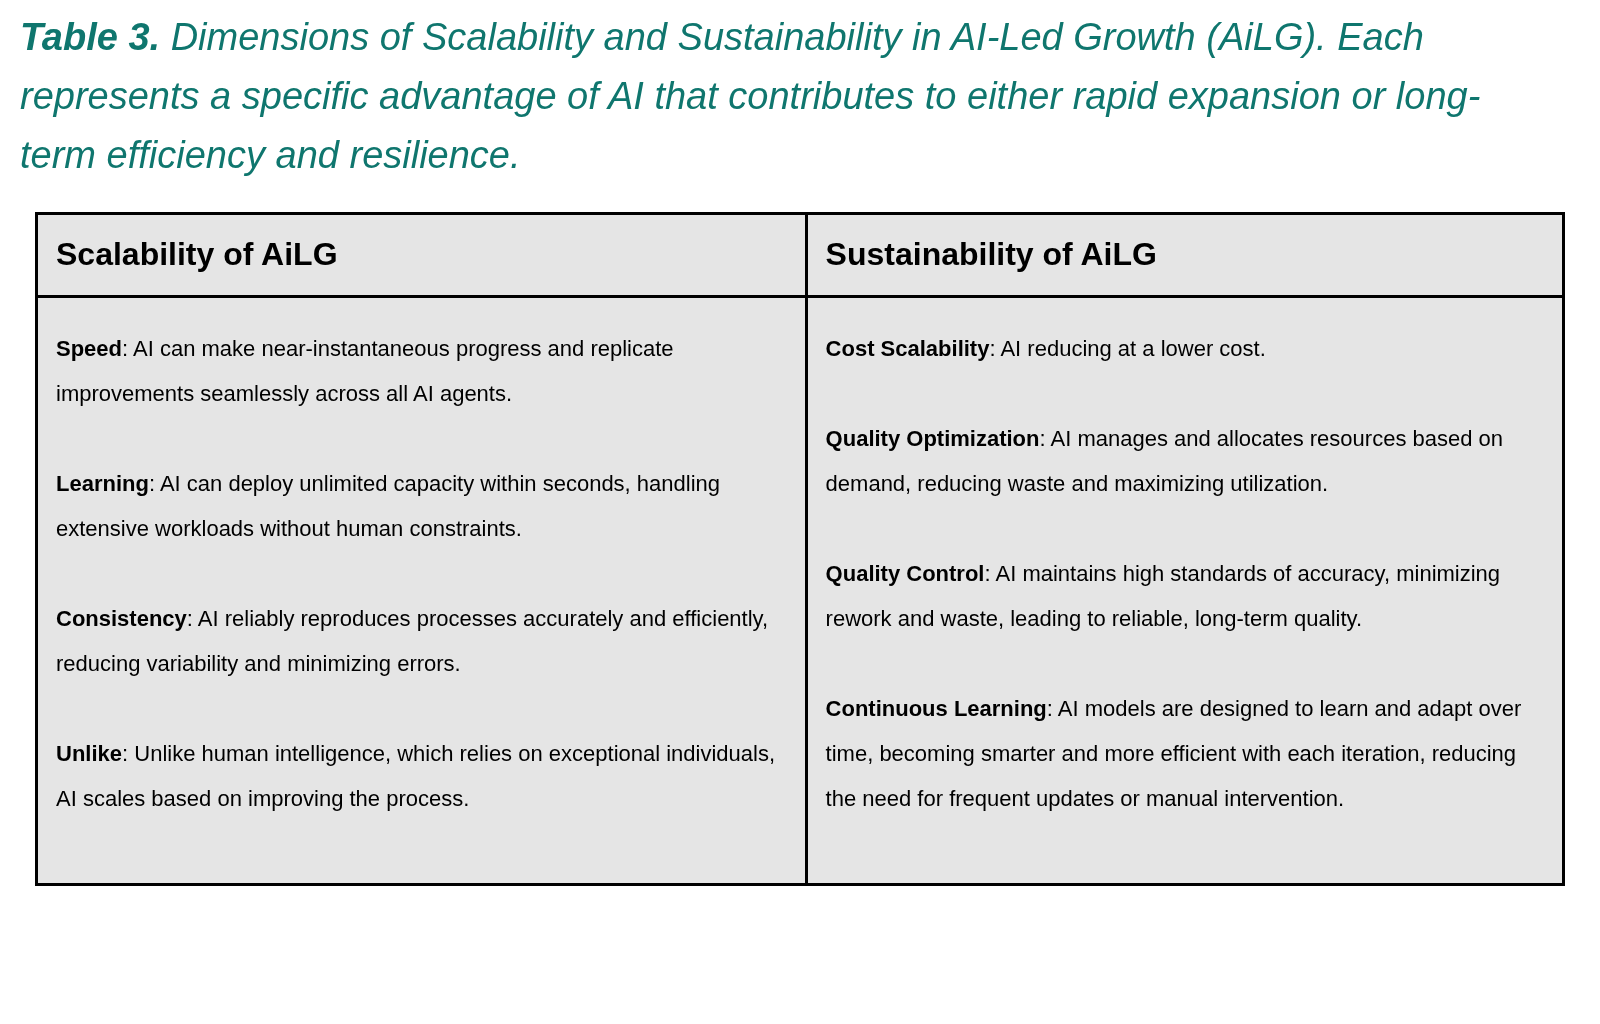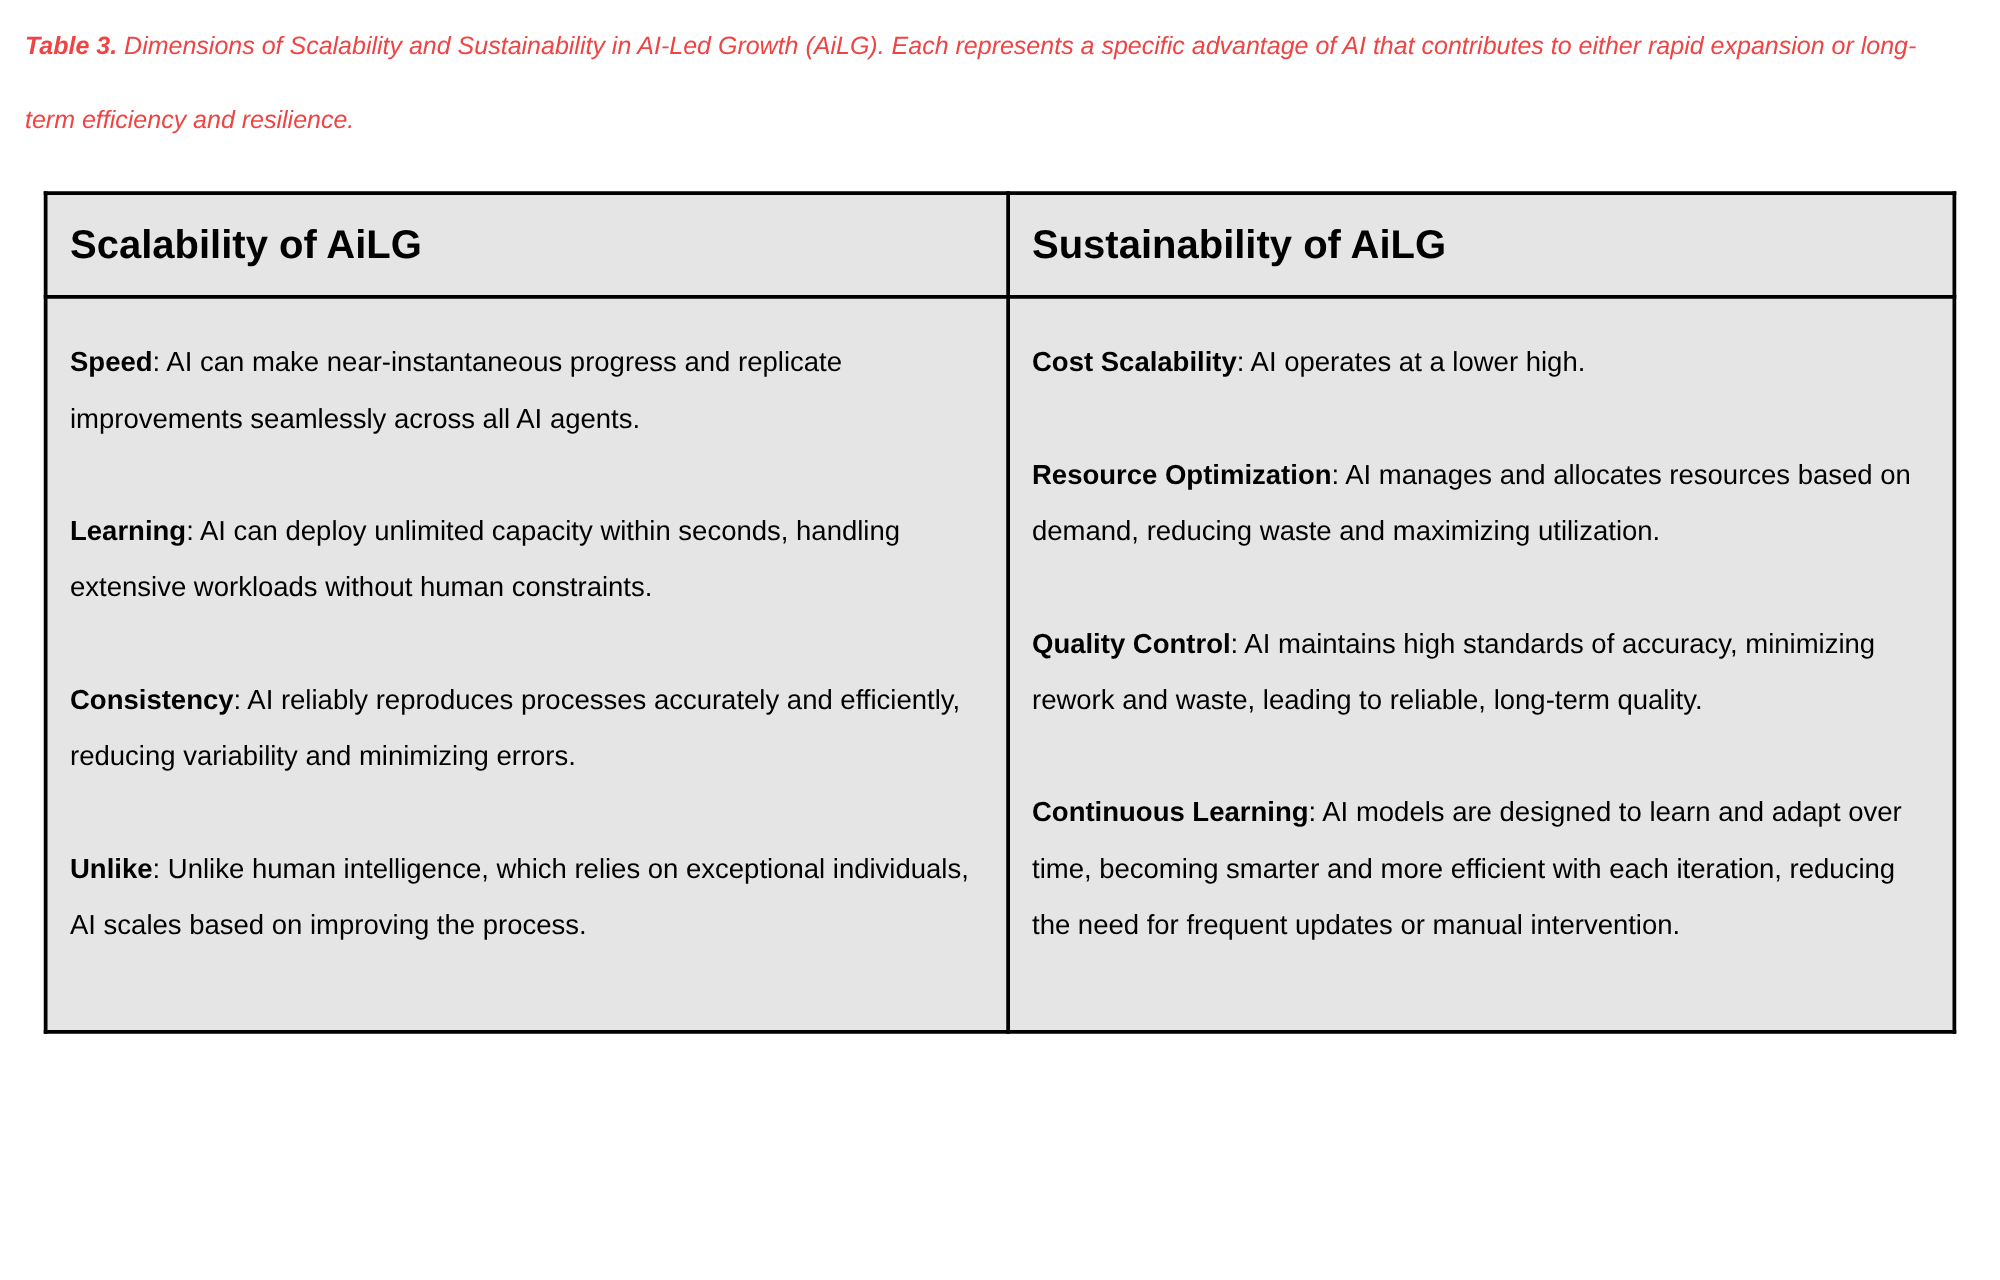--- a/index.html
+++ b/index.html
@@ -7,24 +7,24 @@
     width: 1600px; height: 1024px;
     background: #ffffff;
     color: #000000;
     font-family: "Liberation Sans", sans-serif;
     overflow: hidden;
   }
   .page { padding: 8px 20px 0 20px; }
 
   .caption {
     font-style: italic;
-    font-size: 20px;
+    font-size: 38px;
     line-height: 59px;
     max-width: 1535px;
-    color: #ef4444;
+    color: #0f766e;
   }
   .caption .cap-label { font-weight: 700; }
 
   table.t3 {
     border-collapse: collapse;
     table-layout: fixed;
     width: 1530px;
     margin: 27px 0 0 15px;
     background: #ffffff;
   }
@@ -72,22 +72,22 @@
     </thead>
     <tbody>
       <tr>
         <td>
           <p class="entry"><b>Speed</b><span>: AI can make near-instantaneous progress and replicate improvements seamlessly across all AI agents.</span></p>
           <p class="entry"><b>Learning</b><span>: AI can deploy unlimited capacity within seconds, handling extensive workloads without human constraints.</span></p>
           <p class="entry"><b>Consistency</b><span>: AI reliably reproduces processes accurately and efficiently, reducing variability and minimizing errors.</span></p>
           <p class="entry"><b>Unlike</b><span>: Unlike human intelligence, which relies on exceptional individuals, AI scales based on improving the process.</span></p>
         </td>
         <td>
-          <p class="entry"><b>Cost Scalability</b><span>: AI operates at a lower high.</span></p>
-          <p class="entry"><b>Resource Optimization</b><span>: AI manages and allocates resources based on demand, reducing waste and maximizing utilization.</span></p>
+          <p class="entry"><b>Cost Scalability</b><span>: AI reducing at a lower cost.</span></p>
+          <p class="entry"><b>Quality Optimization</b><span>: AI manages and allocates resources based on demand, reducing waste and maximizing utilization.</span></p>
           <p class="entry"><b>Quality Control</b><span>: AI maintains high standards of accuracy, minimizing rework and waste, leading to reliable, long-term quality.</span></p>
           <p class="entry"><b>Continuous Learning</b><span>: AI models are designed to learn and adapt over time, becoming smarter and more efficient with each iteration, reducing the need for frequent updates or manual intervention.</span></p>
         </td>
       </tr>
     </tbody>
   </table>
 
 </div>
 
 </body></html>

